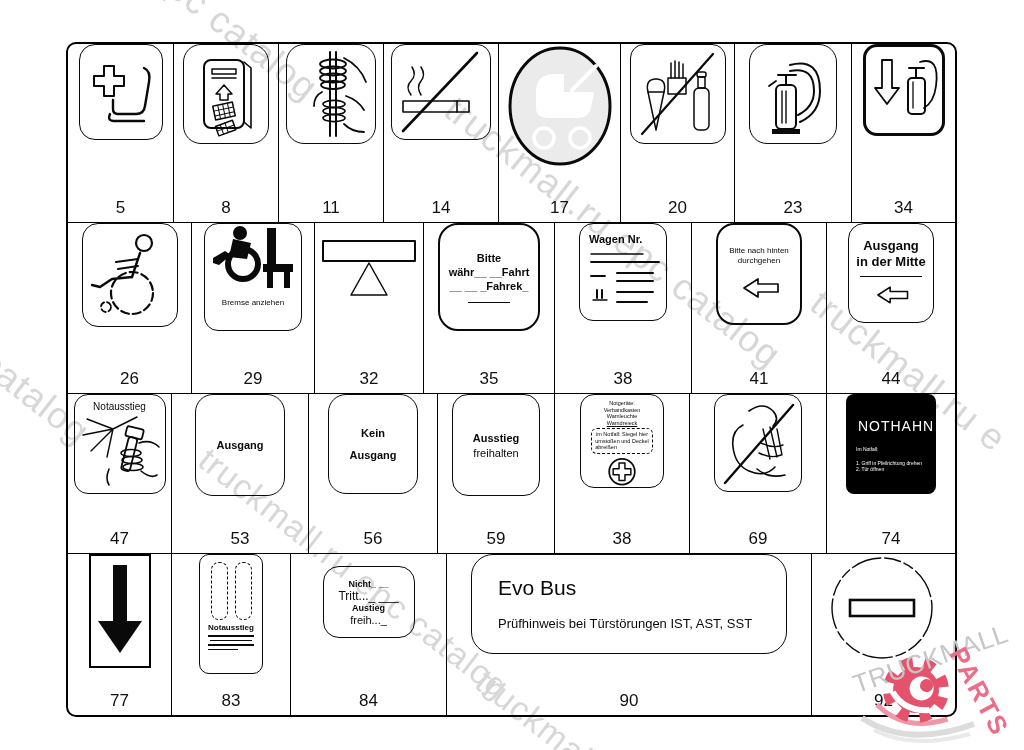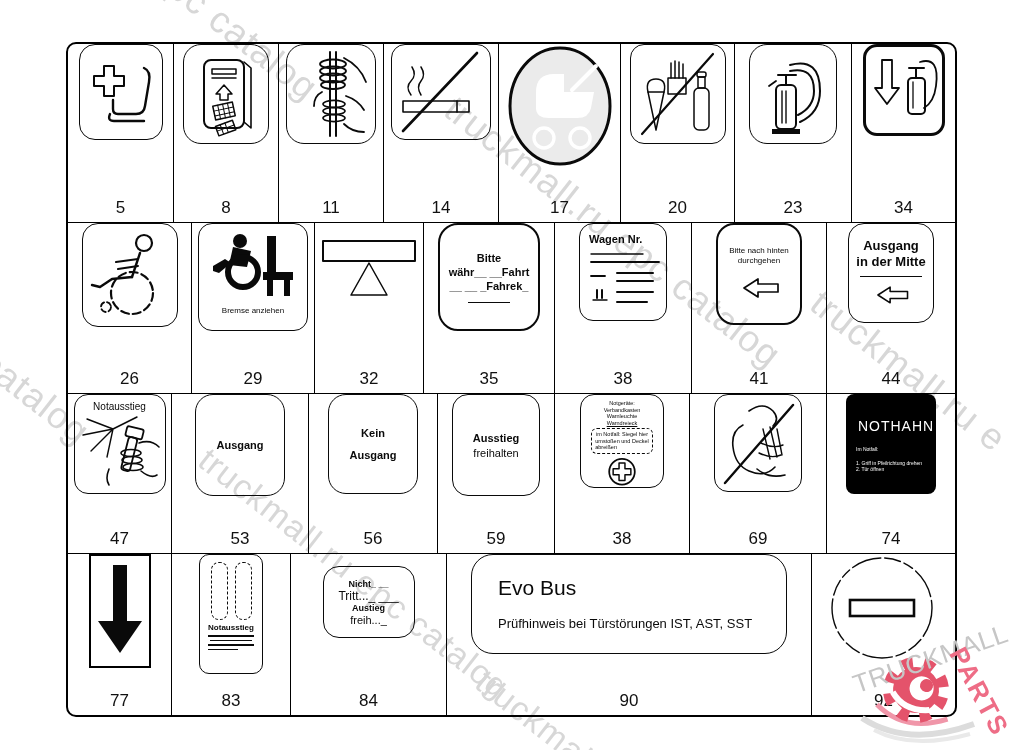--- a/index.html
+++ b/index.html
@@ -232,21 +232,21 @@
             <circle class="stroke" stroke-width="2.2" stroke-dasharray="8 4" cx="44" cy="64" r="21"></circle>
             <circle class="stroke" stroke-width="1.8" stroke-dasharray="5 3" cx="18" cy="78" r="5"></circle>
           </svg>
         </div>
       </div>
       <div class="num">26</div>
     </div>
 
     <div class="cell" style="flex:0 0 123px">
       <div class="art">
-        <div class="sign" style="width:110px;height:108px;border-radius:14px;justify-content:flex-start;padding-top:8px">
+        <div class="sign" style="width:98px;height:108px;border-radius:14px;justify-content:flex-start;">
           <svg width="86" height="66" viewBox="0 0 86 66">
             <circle cx="30" cy="9" r="7" fill="#0a0a0a"></circle>
             <path d="M23 15 L41 19 L37 35 L19 33 Z" fill="#0a0a0a"></path>
             <path d="M21 31 L9 41 L3 39 L3 34 L15 27 Z" fill="#0a0a0a"></path>
             <circle cx="33" cy="40" r="15" fill="none" stroke="#0a0a0a" stroke-width="6"></circle>
             <rect x="57" y="4" width="9" height="38" fill="#0a0a0a"></rect>
             <rect x="53" y="40" width="30" height="8" fill="#0a0a0a"></rect>
             <rect x="57" y="48" width="6" height="16" fill="#0a0a0a"></rect>
             <rect x="74" y="48" width="6" height="16" fill="#0a0a0a"></rect>
           </svg>

